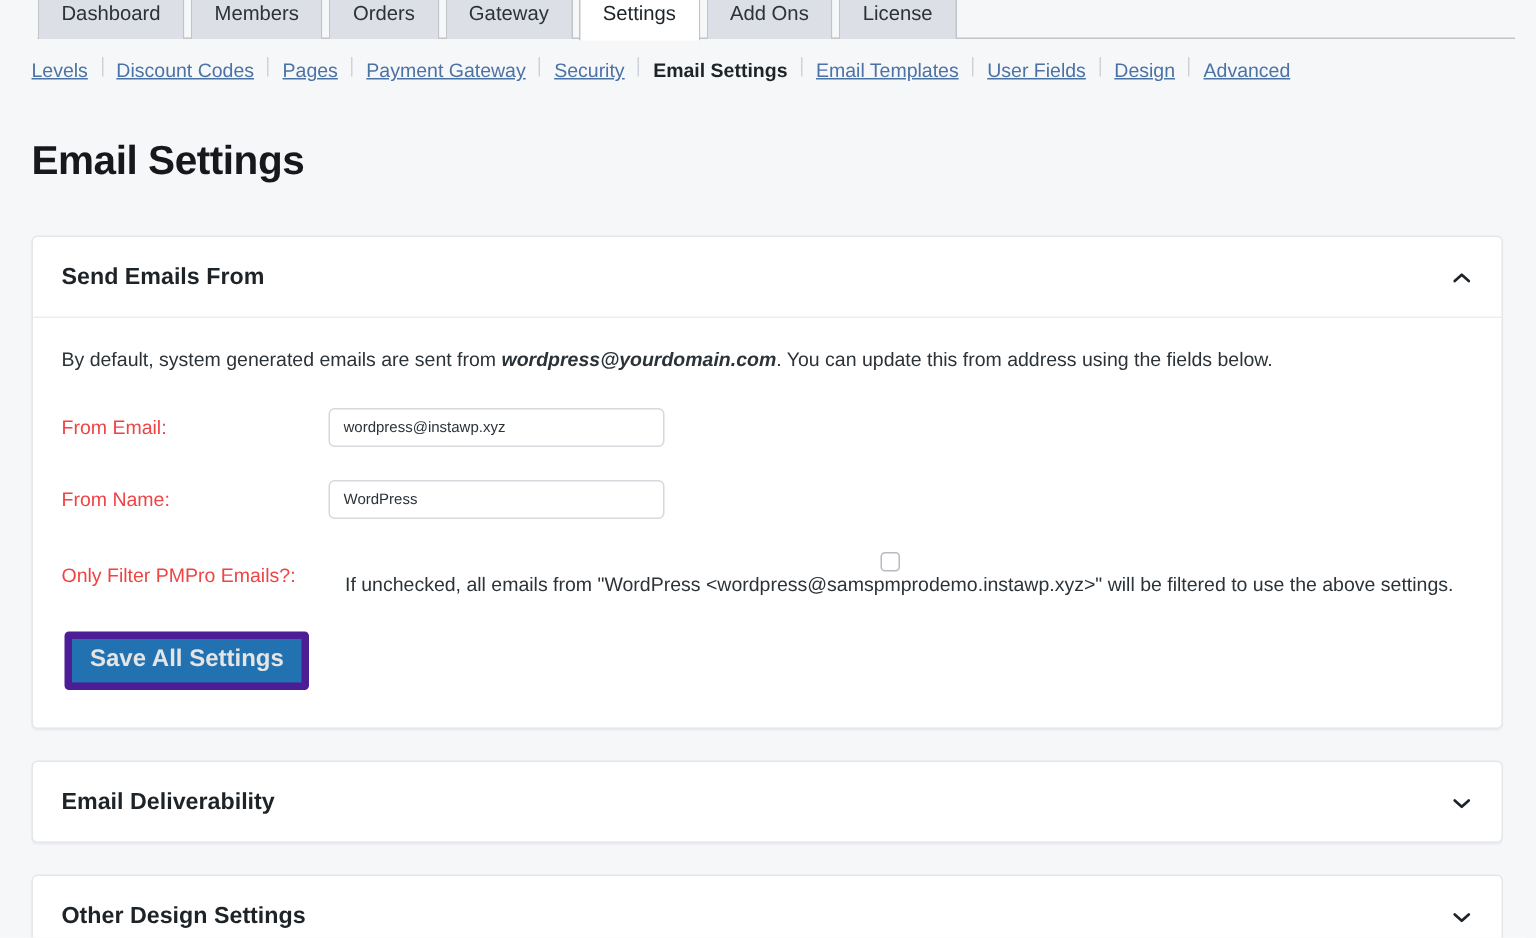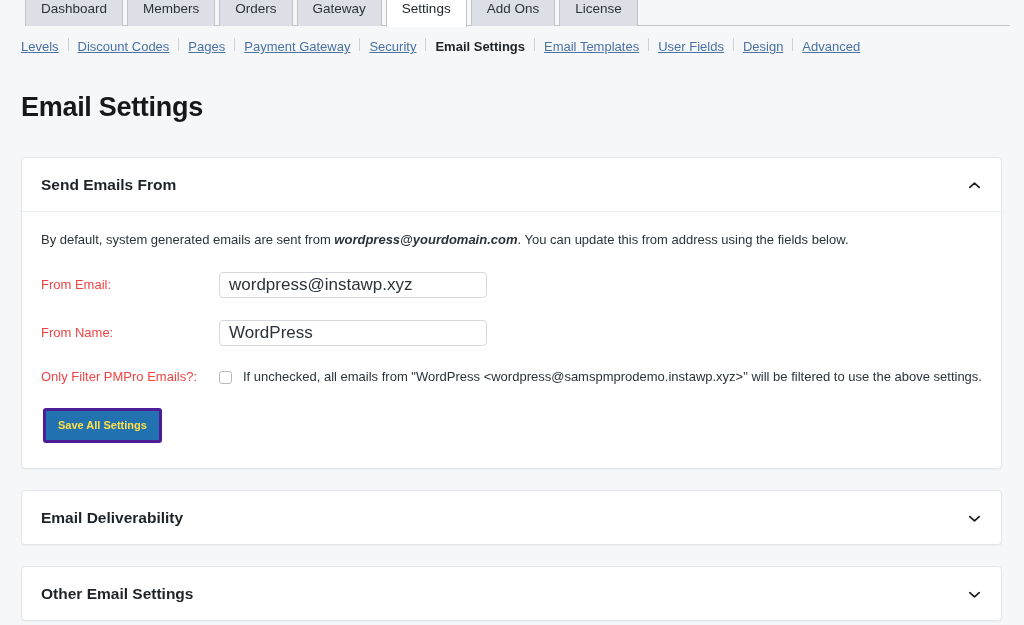--- a/index.html
+++ b/index.html
@@ -132,57 +132,57 @@
   }
   .row .label {
     width: 178px;
     flex: 0 0 178px;
     font-size: 13px;
     line-height: 18px;
     font-weight: normal;
     color: #ef4444;
   }
   .row input[type=text] {
-    width: 268px;
+    width: 224px;
     height: 26px;
     padding: 3px 9px;
     font-family: "Liberation Sans", sans-serif;
-    font-size: 17px;
+    font-size: 10px;
     color: #2c3338;
     background: #fff;
     border: 1px solid #d5d8dd;
     border-radius: 4px;
     outline: none;
   }
-  .cbwrap { display: flex; align-items: center; }
+  .cbwrap { display: flex; align-items: center; flex-direction: column; }
   .cb {
     width: 13px; height: 13px;
     border: 1px solid #b6bac1;
     border-radius: 3px;
     background: #fff;
     flex: 0 0 13px;
     cursor: pointer;
   }
   .cbtext {
     font-size: 13px;
     line-height: 18px;
     color: #2c3338;
     margin-left: 11px;
   }
 
   .save-btn {
     margin-left: 2px;
     padding: 7px 12px 8px;
     font-family: "Liberation Sans", sans-serif;
-    font-size: 11px;
+    font-size: 16px;
     line-height: 14px;
     font-weight: bold;
-    color: #fde047;
+    color: #e5e5e5;
     background: #2271b1;
-    border: 3px solid #4c1d95;
+    border: 5px solid #4c1d95;
     border-radius: 3px;
     cursor: pointer;
   }
 </style>
 </head>
 <body>
 
 <div class="tabbar">
   <div class="tab">Dashboard</div>
   <div class="tab">Members</div>
@@ -260,21 +260,21 @@
       <span>
         <svg class="chev" viewBox="0 0 16 16" fill="none" stroke="currentColor" stroke-width="1.9" stroke-linecap="round" stroke-linejoin="round">
           <polyline points="3,6 8,10.5 13,6"></polyline>
         </svg>
       </span>
     </div>
   </section>
 
   <section class="panel">
     <div class="panel-head">
-      <span class="panel-title">Other Email Settings</span>
+      <span class="panel-title">Other Design Settings</span>
       <span>
         <svg class="chev" viewBox="0 0 16 16" fill="none" stroke="currentColor" stroke-width="1.9" stroke-linecap="round" stroke-linejoin="round">
           <polyline points="3,6 8,10.5 13,6"></polyline>
         </svg>
       </span>
     </div>
   </section>
 
 </div>
 

